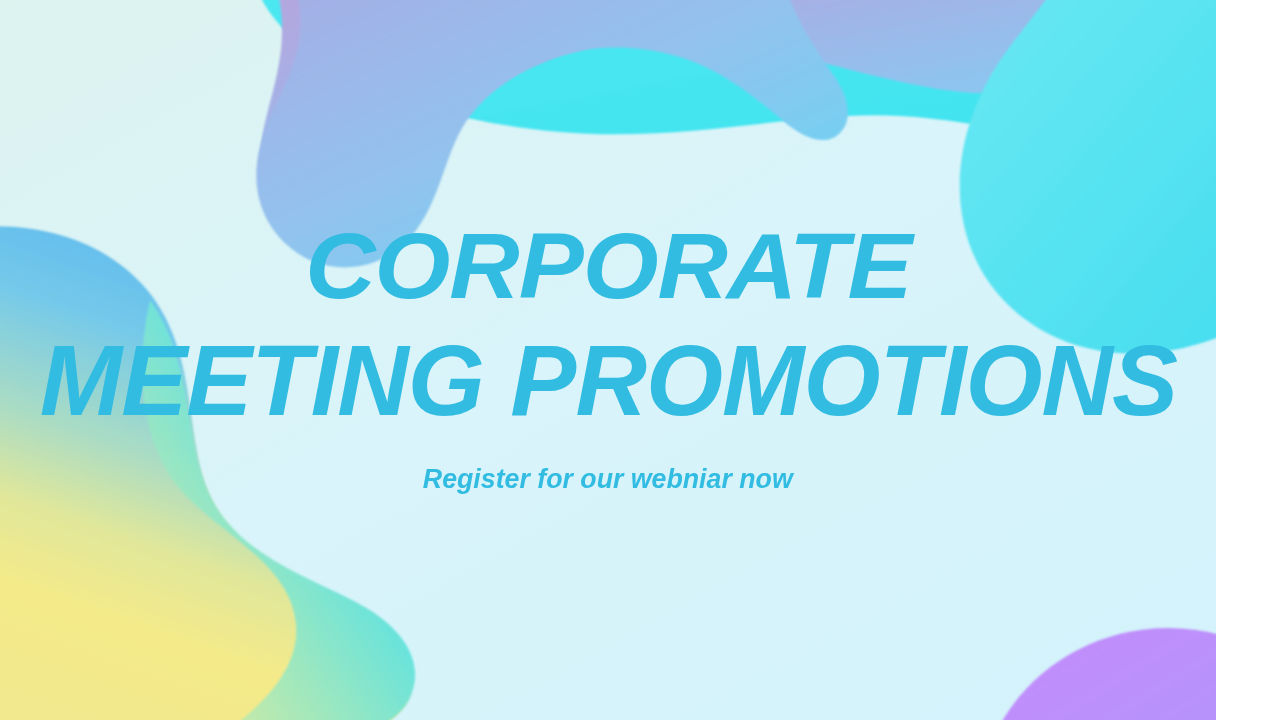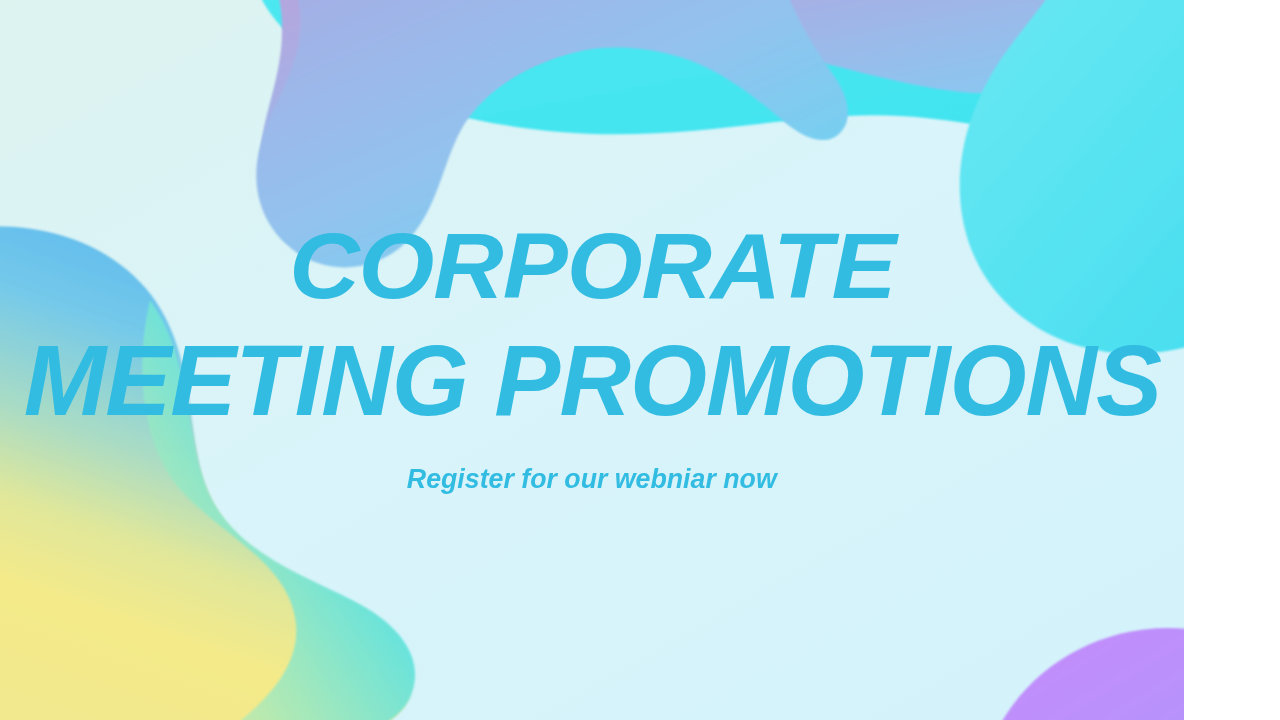--- a/index.html
+++ b/index.html
@@ -8,20 +8,21 @@
     padding: 0;
     background: #ffffff;
   }
   #poster {
     position: relative;
     width: 1184px;
     height: 720px;
     overflow: hidden;
     background: #d6f4fb;
     font-family: "Liberation Sans", "DejaVu Sans", sans-serif;
+    padding-left: 32px;
   }
   #bg-art {
     position: absolute;
     inset: 0;
     width: 1280px;
     height: 720px;
     display: block;
   }
   .content {
     position: absolute;

